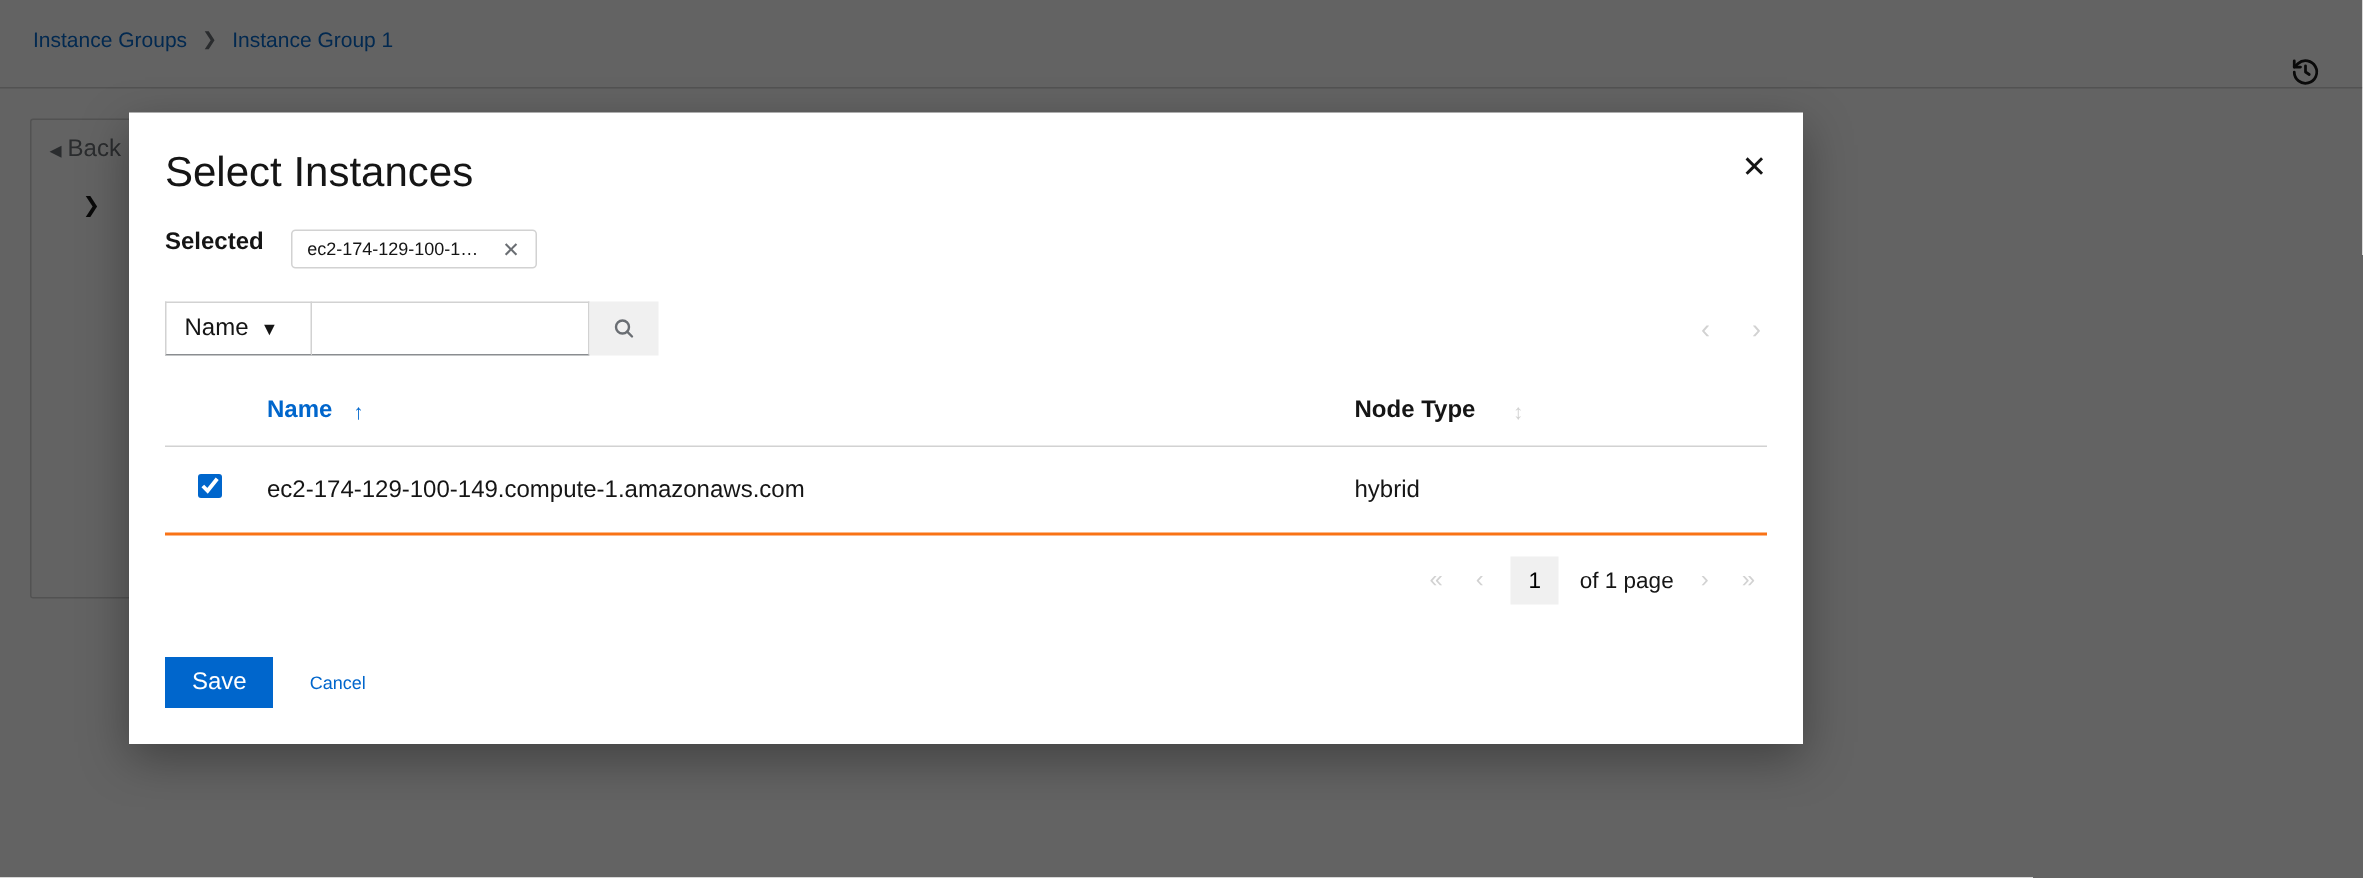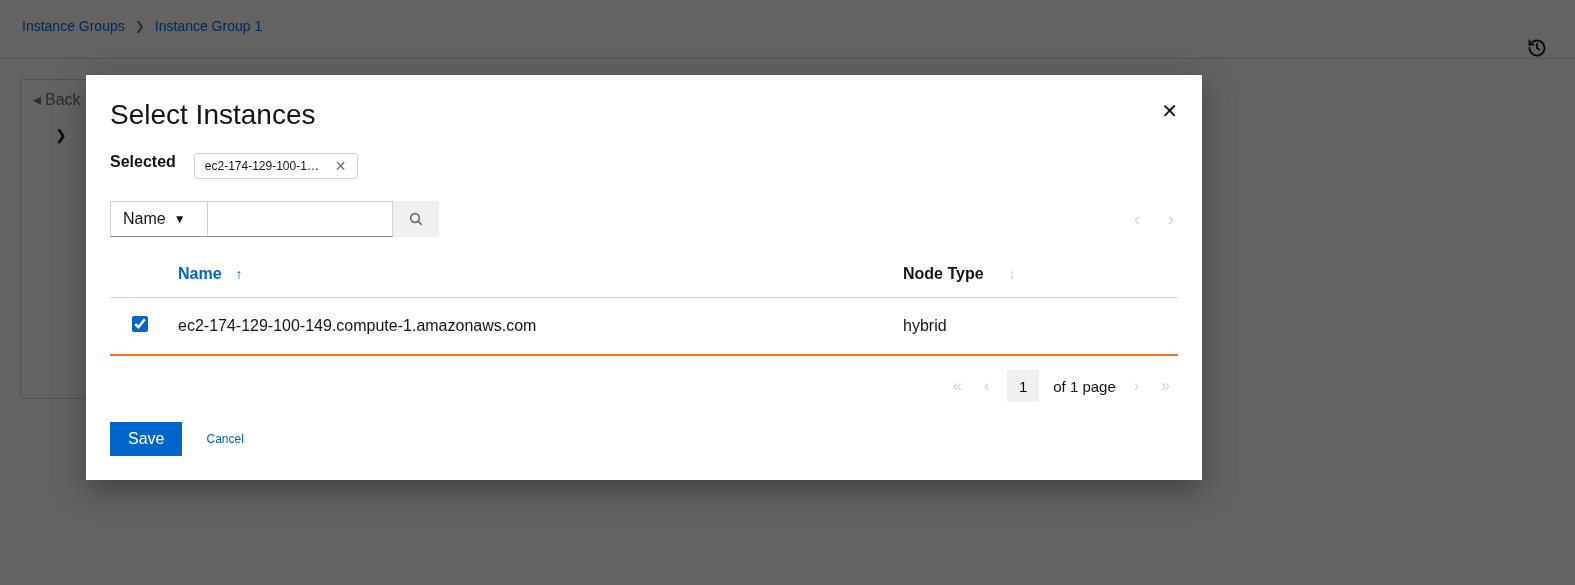--- a/index.html
+++ b/index.html
@@ -50,21 +50,21 @@
   .trow { display:flex; align-items:center; padding: 18px 8px; border-bottom:2px solid #f97316; font-size:16px; }
   .trow .col-name { font-weight: 400; color:#151515; }
   .trow .col-node { font-weight: 400; }
   input[type=checkbox] { width:16px; height:16px; accent-color:#0066cc; }
 
   .pagination { display:flex; justify-content:flex-end; align-items:center; gap: 14px; padding: 14px 4px 6px 4px; color:#151515; font-size:15px; }
   .pagination .pg-btn { background:none; border:none; color:#d2d2d2; font-size:16px; cursor:default; padding: 0 4px; }
   .pg-num { width:32px; height:32px; text-align:center; border:none; background:#f0f0f0; font-size:15px; }
   .pg-text { color:#151515; }
 
-  .modal-footer { display:flex; gap: 24px; align-items:center; margin-top: 14px; }
+  .modal-footer { display:flex; gap: 24px; align-items:center; margin-top: 29px; }
   .btn-primary { background:#0066cc; color:#fff; border:none; padding: 8px 18px; font-size:16px; cursor:pointer; }
   .btn-link { background:none; border:none; color:#0066cc; font-size:12px; cursor:pointer; }
 
   svg { display:block; }
 </style>
 </head>
 <body>
 
 <div class="page">
   <div class="header">

